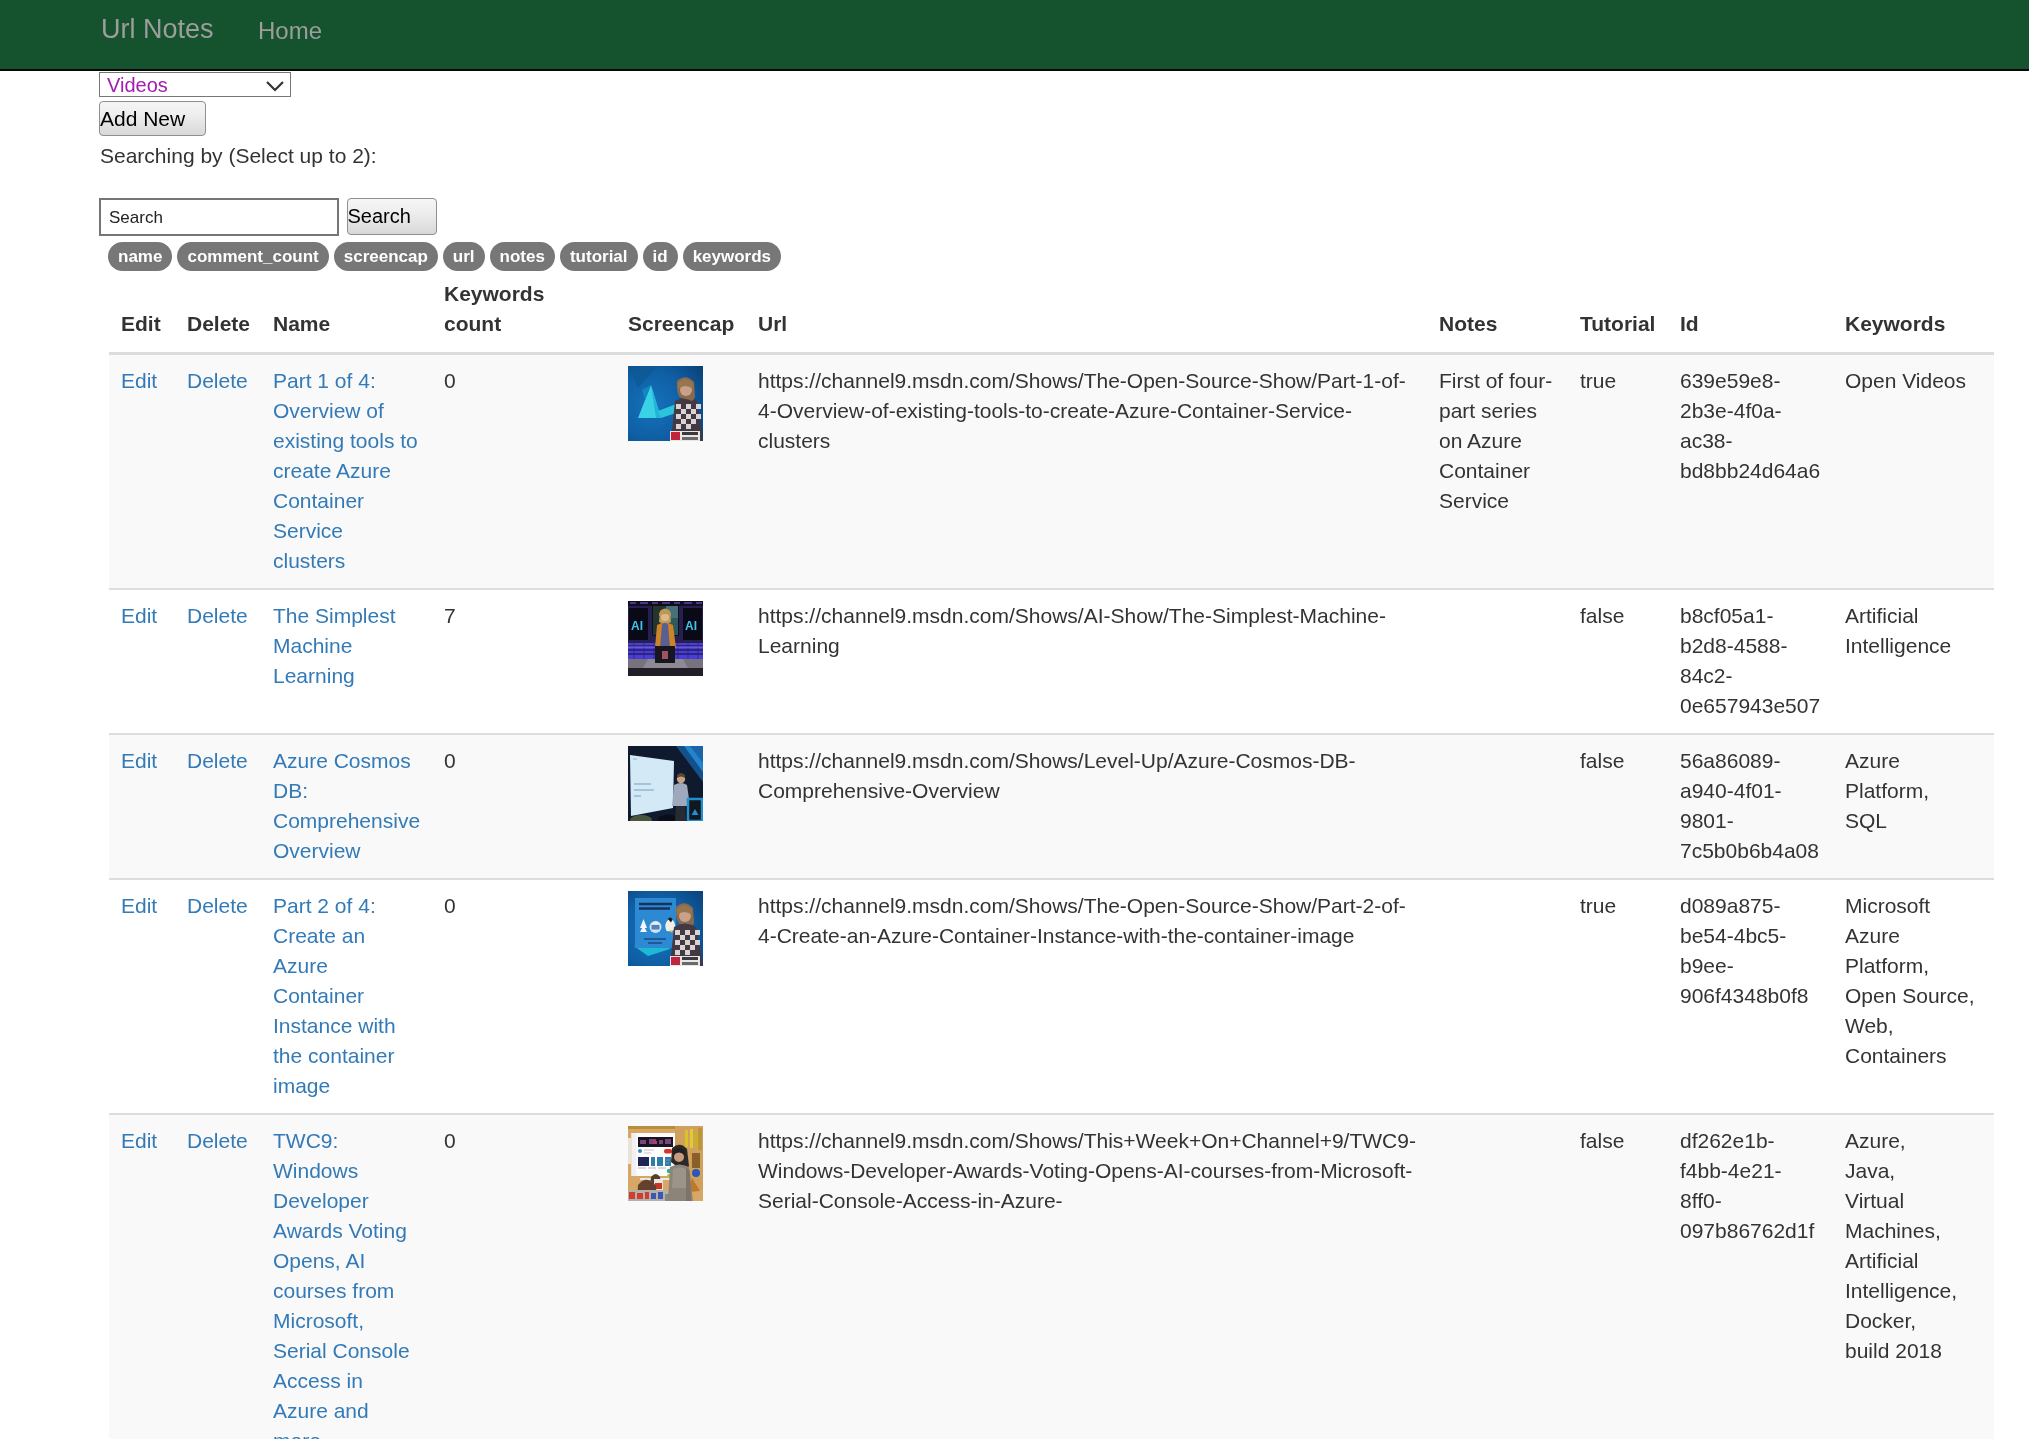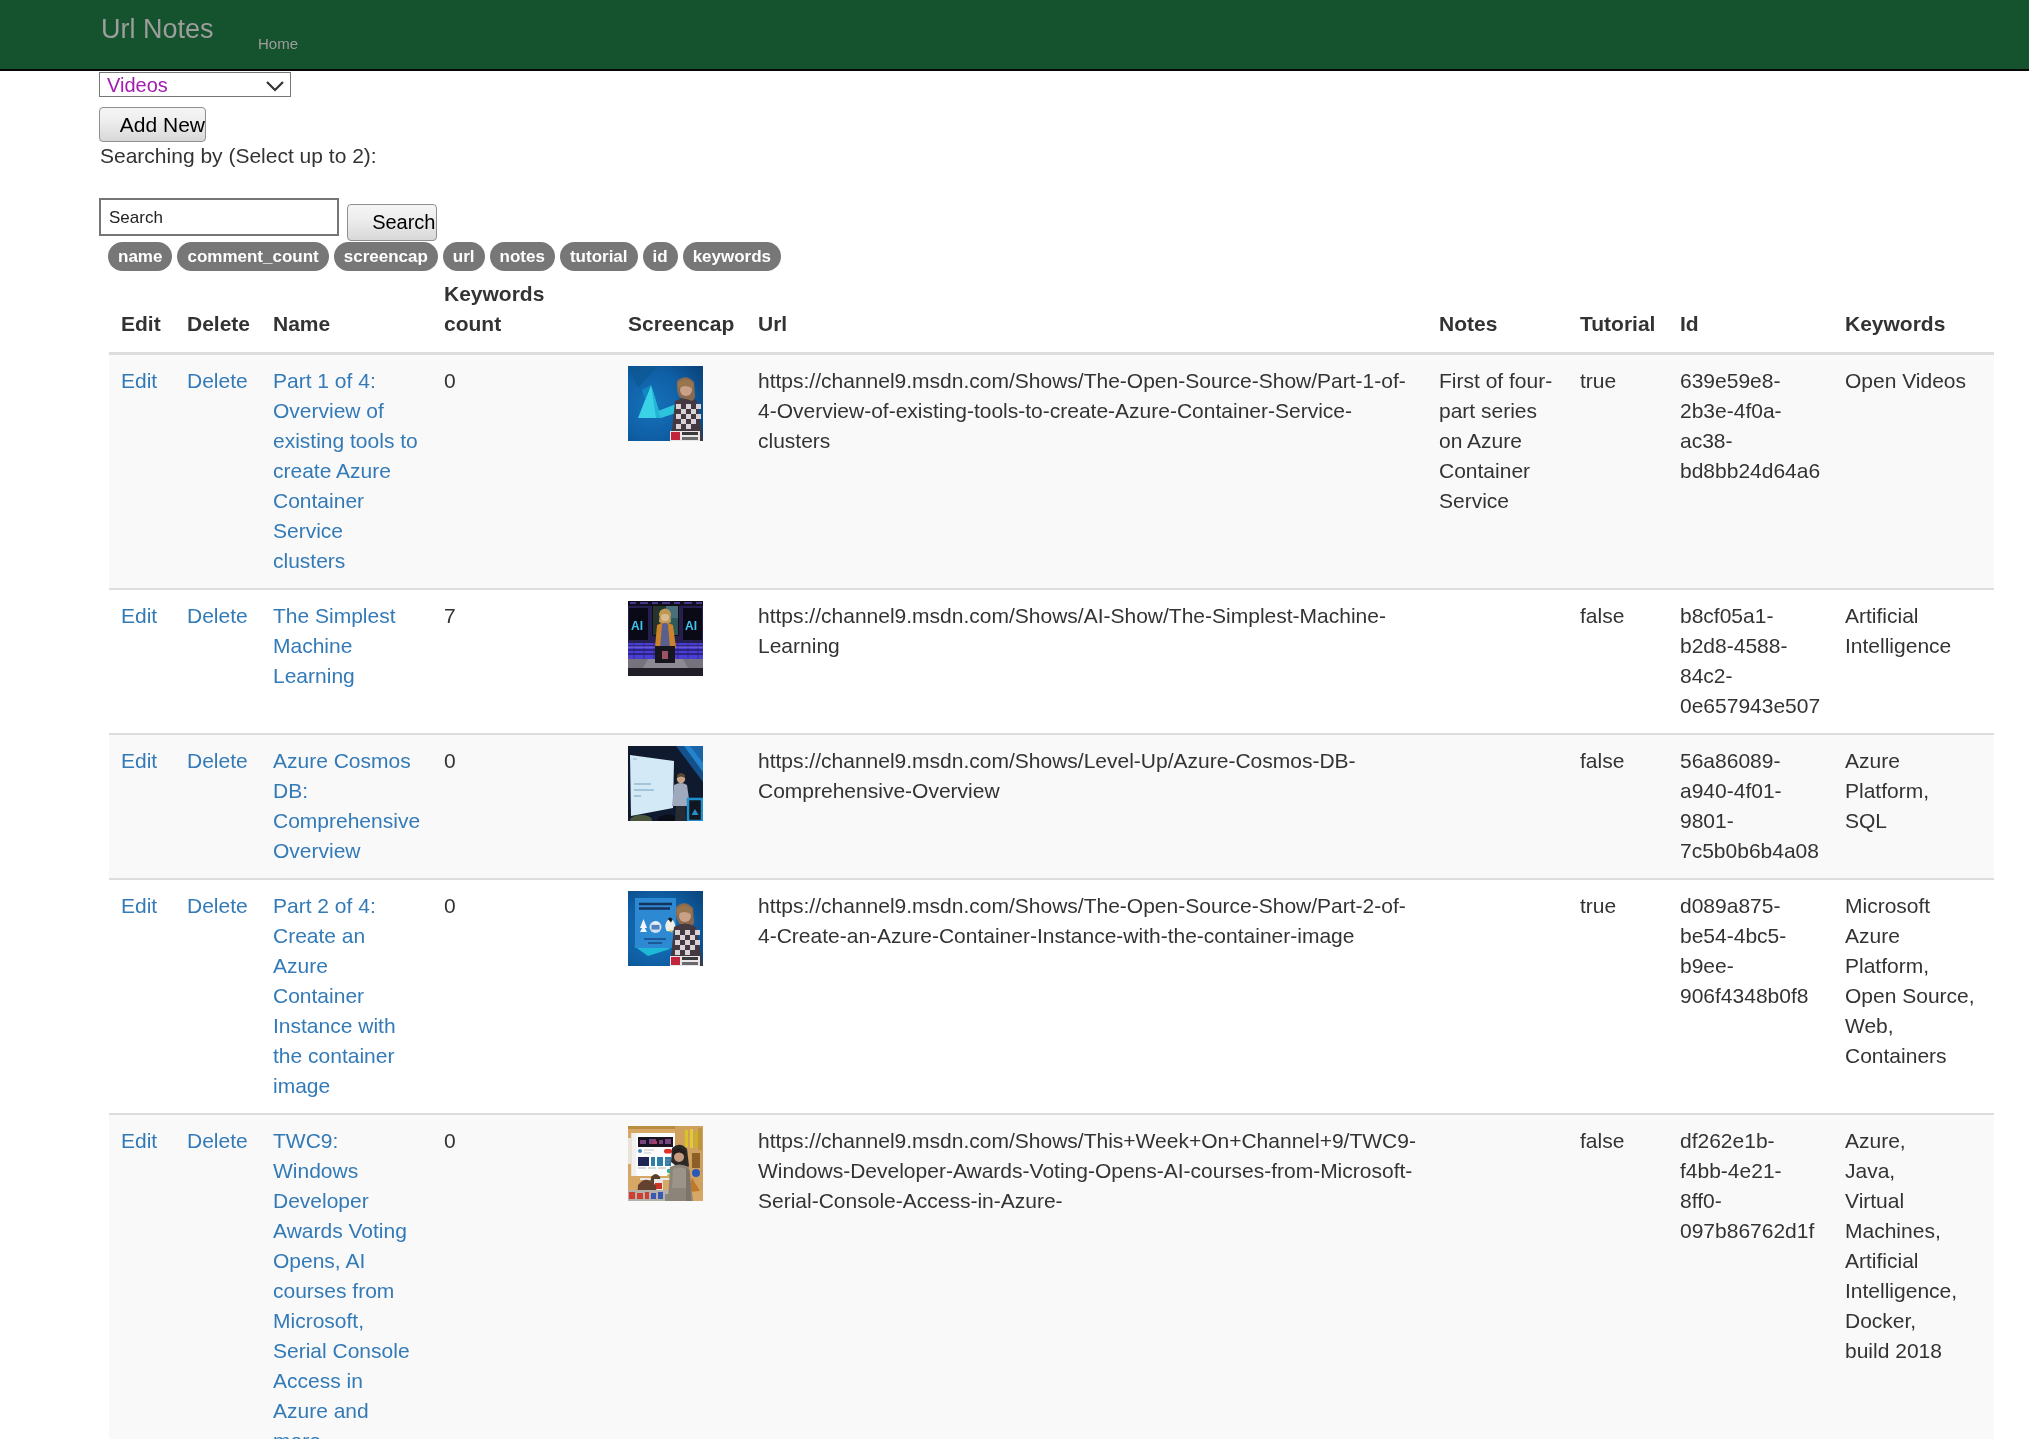--- a/index.html
+++ b/index.html
@@ -2,27 +2,27 @@
 <html><head>
 <meta charset="utf-8">
 <style>
   * { margin:0; padding:0; box-sizing:content-box; }
   html,body { width:2029px; height:1439px; background:#fff;
     font-family:"Liberation Sans", sans-serif; color:#333; }
   body { position:relative; overflow:hidden; }
   .nav { position:absolute; left:0; top:0; width:2029px; height:69px;
     background:#14532d; border-bottom:2px solid #080808; }
   .brand { position:absolute; left:101px; top:16px; font-size:27px; line-height:27px; color:#9d9d9d; }
-  .home { position:absolute; left:258px; top:33px; font-size:15px; line-height:21px; color:#9d9d9d; }
+  .home { position:absolute; left:258px; top:20px; font-size:24px; line-height:21px; color:#9d9d9d; }
   .sel { position:absolute; left:99px; top:71.5px; width:190px; height:23px;
     border:1.5px solid #767676; background:#fff; }
   .sel span { position:absolute; left:7px; top:1px; font-size:20px; line-height:22px; color:#a21caf; }
   .btn { position:absolute; background:linear-gradient(#f5f5f5, #eeeeee 38%, #d8d8d8);
     border:1.5px solid #8f8f8f; border-radius:4px; color:#000;
-    text-align:right;margin-top:6px; }
+    text-align:left; }
   .addnew { left:99px; top:100.5px; width:105px; height:33px; font-size:21px; line-height:33px; }
   .searchbtn { left:346.5px; top:198px; width:88px; height:34.5px; font-size:20px; line-height:34.5px; }
   .lbl { position:absolute; left:100px; top:141px; font-size:21px; line-height:30px; color:#333; }
   .inp { position:absolute; left:99px; top:198px; width:236px; height:34px;
     border:2px solid #767676; background:#fff; }
   .inp span { position:absolute; left:8px; top:8px; font-size:17px; color:#222; }
   .pills { position:absolute; left:108px; top:241.5px; white-space:nowrap; }
   .pill { display:inline-block; background:#777; color:#fff; font-weight:bold;
     font-size:17px; line-height:17px; padding:6px 10px; border-radius:15px; margin-right:5px; }
   table { position:absolute; left:109px; top:268.5px; width:1885px;

